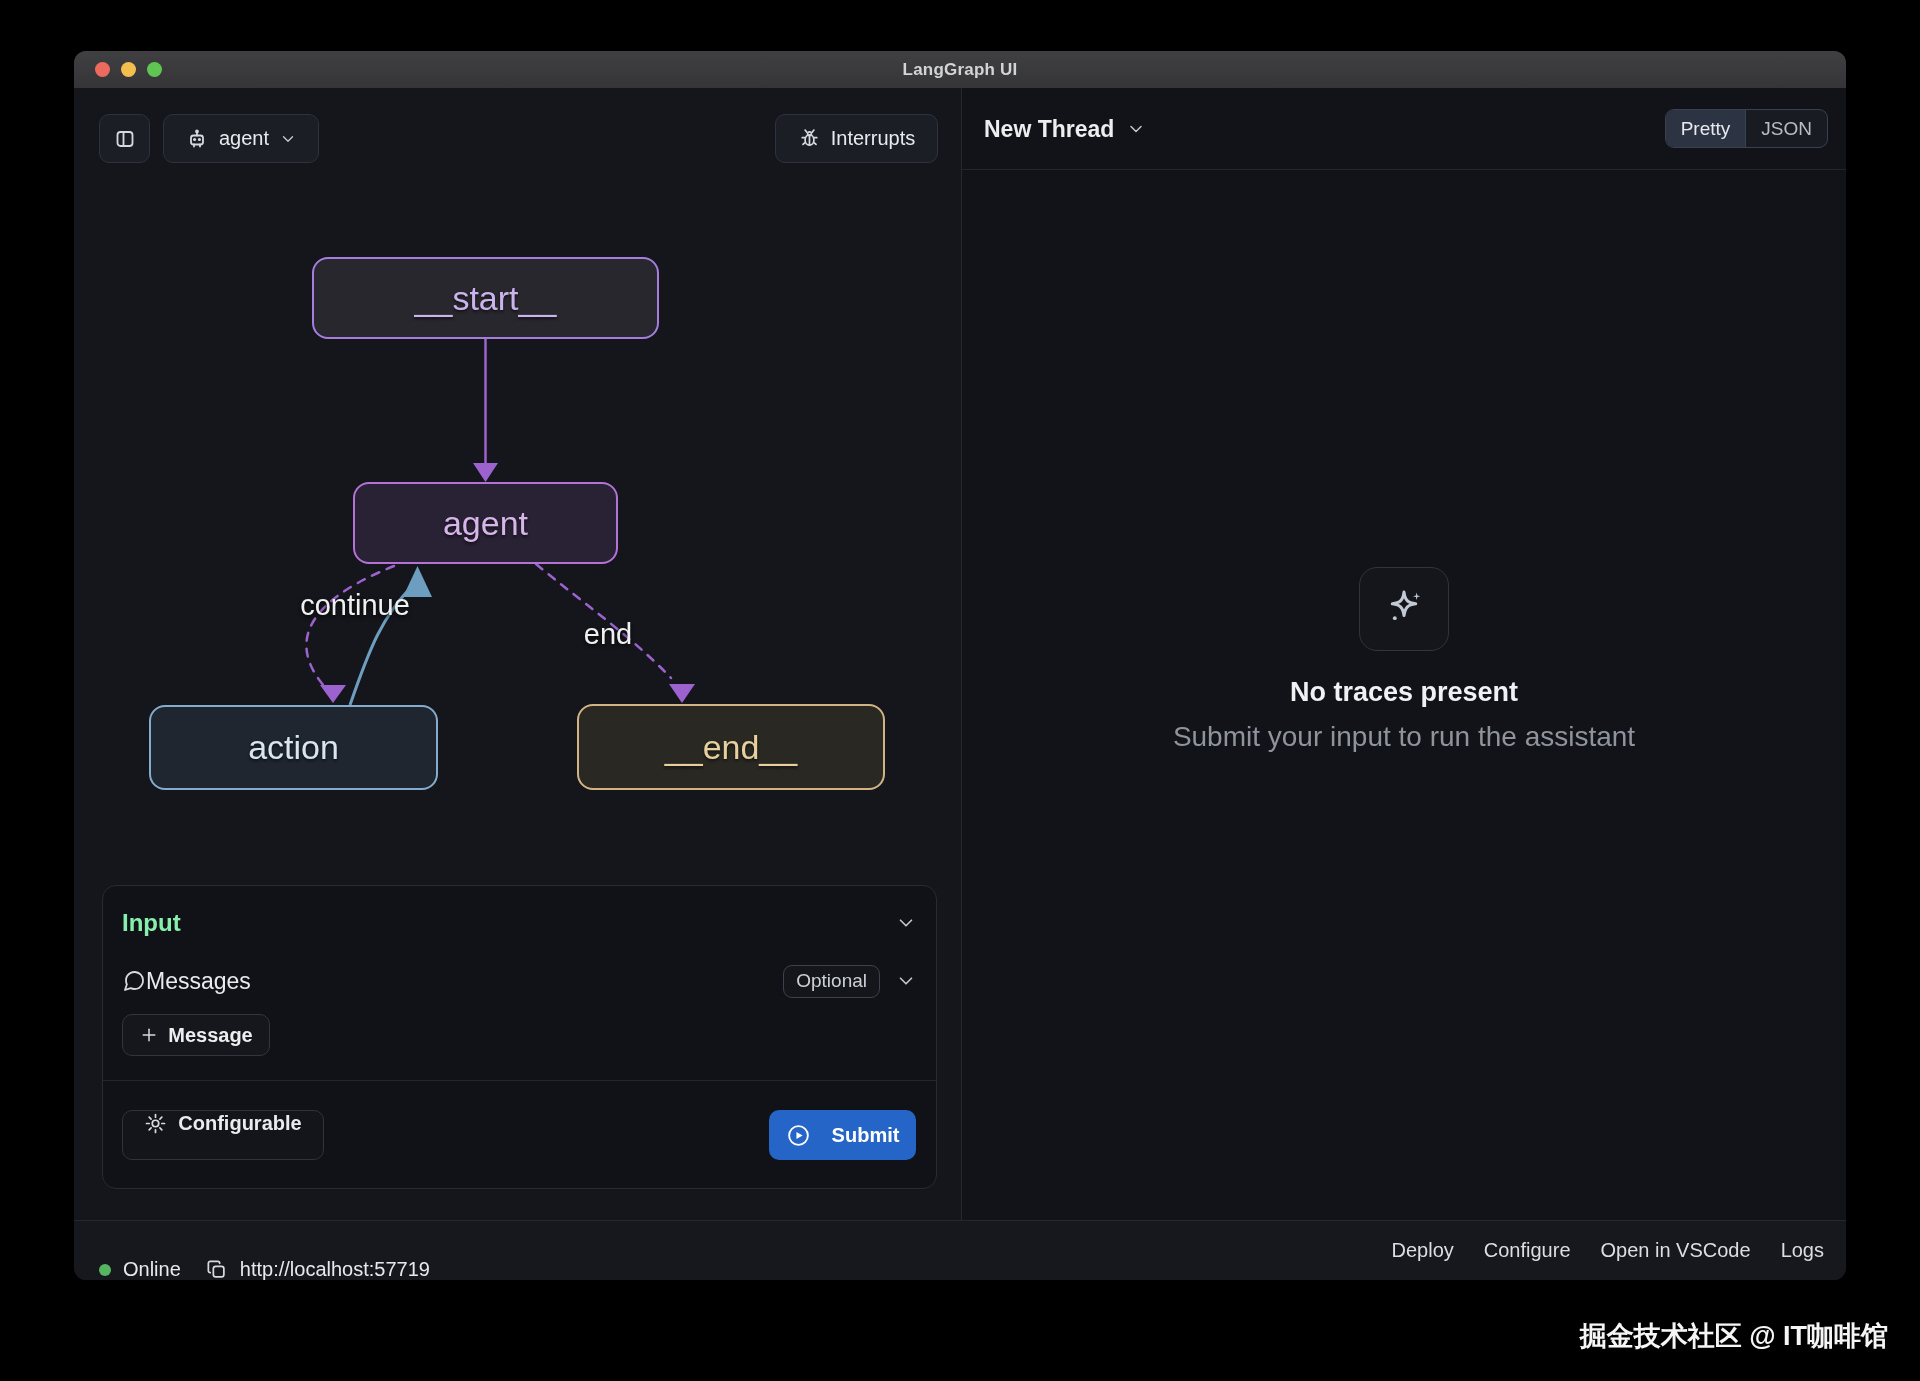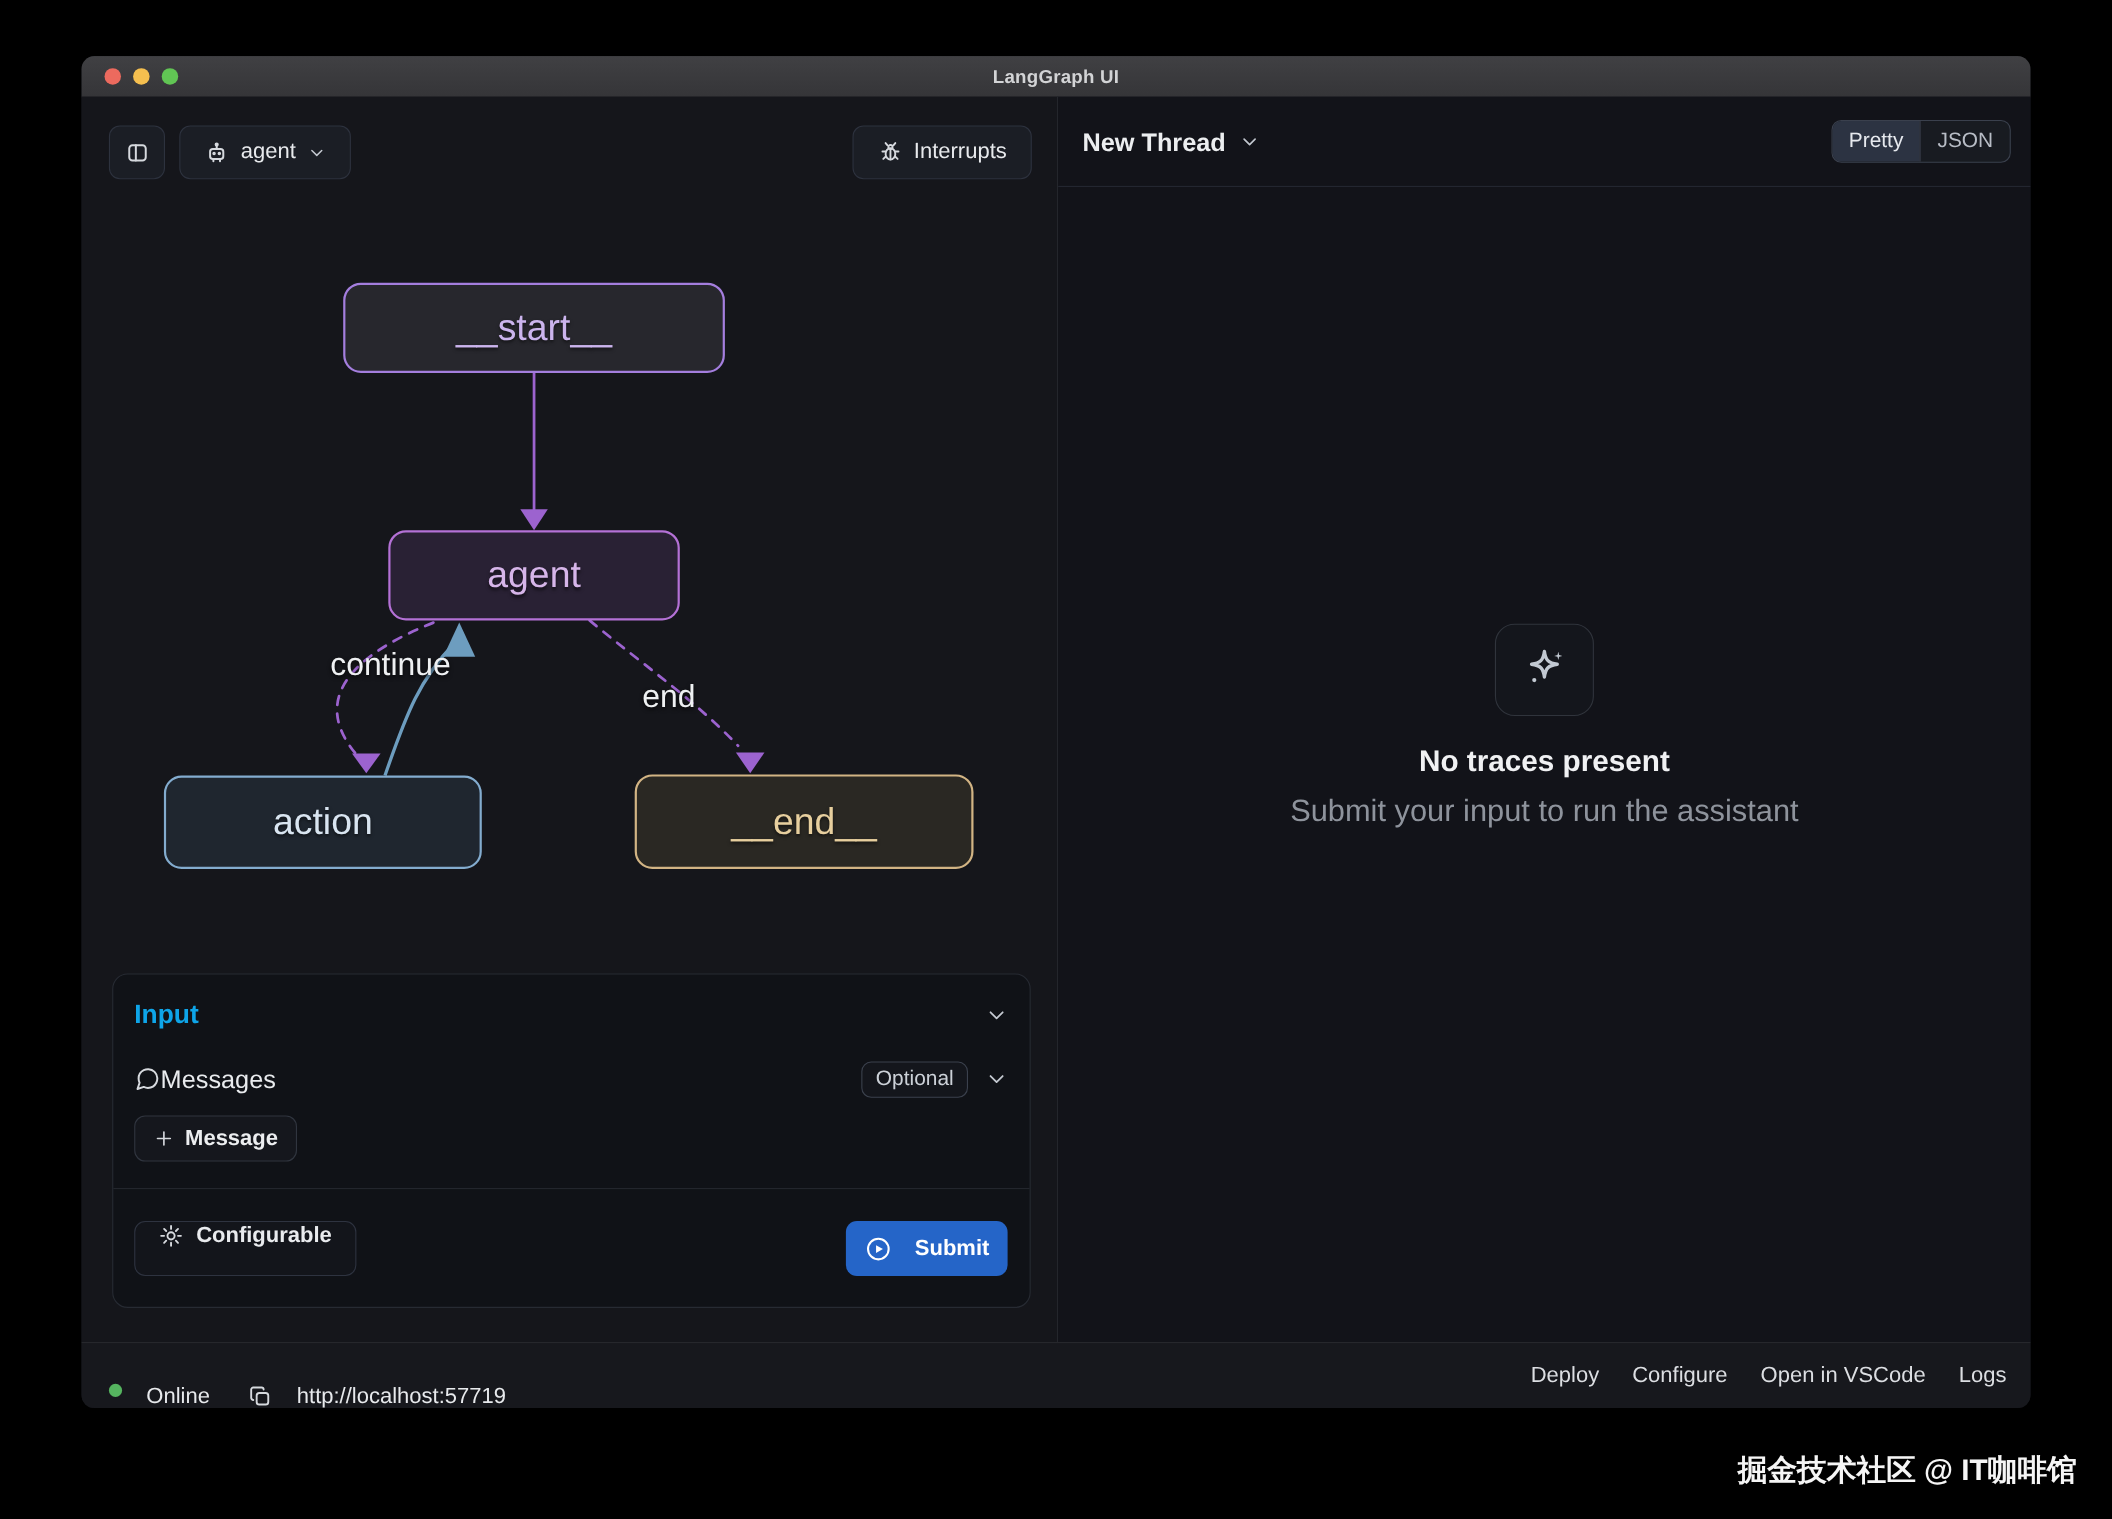--- a/index.html
+++ b/index.html
@@ -60,21 +60,21 @@
   }
   .lbl-continue{left:281px;top:517px;}
   .lbl-end{left:534px;top:546px;}
   
   .input-panel{
     position:absolute;left:28px;top:797px;width:835px;height:304px;box-sizing:border-box;
     background:#101217;border:1.5px solid #272b33;border-radius:14px;
   }
   .ip-row{position:absolute;left:19px;right:19px;display:flex;align-items:center;}
   .ip-header{top:18px;height:38px;justify-content:space-between;}
-  .ip-title{font-size:24px;font-weight:700;color:#0ea5e9;}
+  .ip-title{font-size:24px;font-weight:700;color:#86efac;}
   .ip-messages{top:76px;height:38px;}
   .ip-msg-left{display:flex;align-items:center;gap:0;}
   .ip-msg-label{font-size:23px;color:#e9ebee;}
   .ip-msg-right{margin-left:auto;display:flex;align-items:center;gap:15px;}
   .optional-badge{
     box-sizing:border-box;height:33px;padding:0 12px;border:1px solid #3b414d;border-radius:9px;
     display:flex;align-items:center;font-size:19px;color:#ccd1d8;background:#14161c;
   }
   .chev{stroke:#c3c8d0;}
   .msg-btn{
@@ -124,21 +124,21 @@
     display:flex;align-items:center;justify-content:center;background:#14161c;
   }
   .empty-title{margin-top:26px;font-size:27px;font-weight:700;color:#f0f1f3;}
   .empty-sub{margin-top:13px;font-size:28px;color:#8e939c;}
   
   .statusbar{
     position:absolute;left:0;bottom:0;width:100%;height:60px;box-sizing:border-box;
     background:#17181d;border-top:1px solid #26272c;
     display:flex;align-items:center;padding:0 22px 0 25px;
   }
-  .sb-left{display:flex;gap:22px;margin-top:38px;}
+  .sb-left{display:flex;align-items:center;gap:12px;margin-top:38px;}
   .online-dot{width:12px;height:12px;border-radius:50%;background:var(--online-dot);}
   .sb-text{font-size:20px;color:#e7e9ec;}
   .sb-links{margin-left:auto;display:flex;align-items:center;gap:30px;}
   .sb-link{background:none;border:none;padding:0;font-size:20px;color:#dcdee2;cursor:pointer;font-family:inherit;}
   
   .watermark{
     position:absolute;right:32px;top:1318px;font-size:27px;font-weight:600;color:#f5f5f5;
   }
   .edge-solid{stroke:var(--edge-purple);stroke-width:2.5;fill:none;}
   .edge-dashed{stroke:var(--edge-purple);stroke-width:2.5;fill:none;stroke-dasharray:8 8;stroke-linecap:round;}

